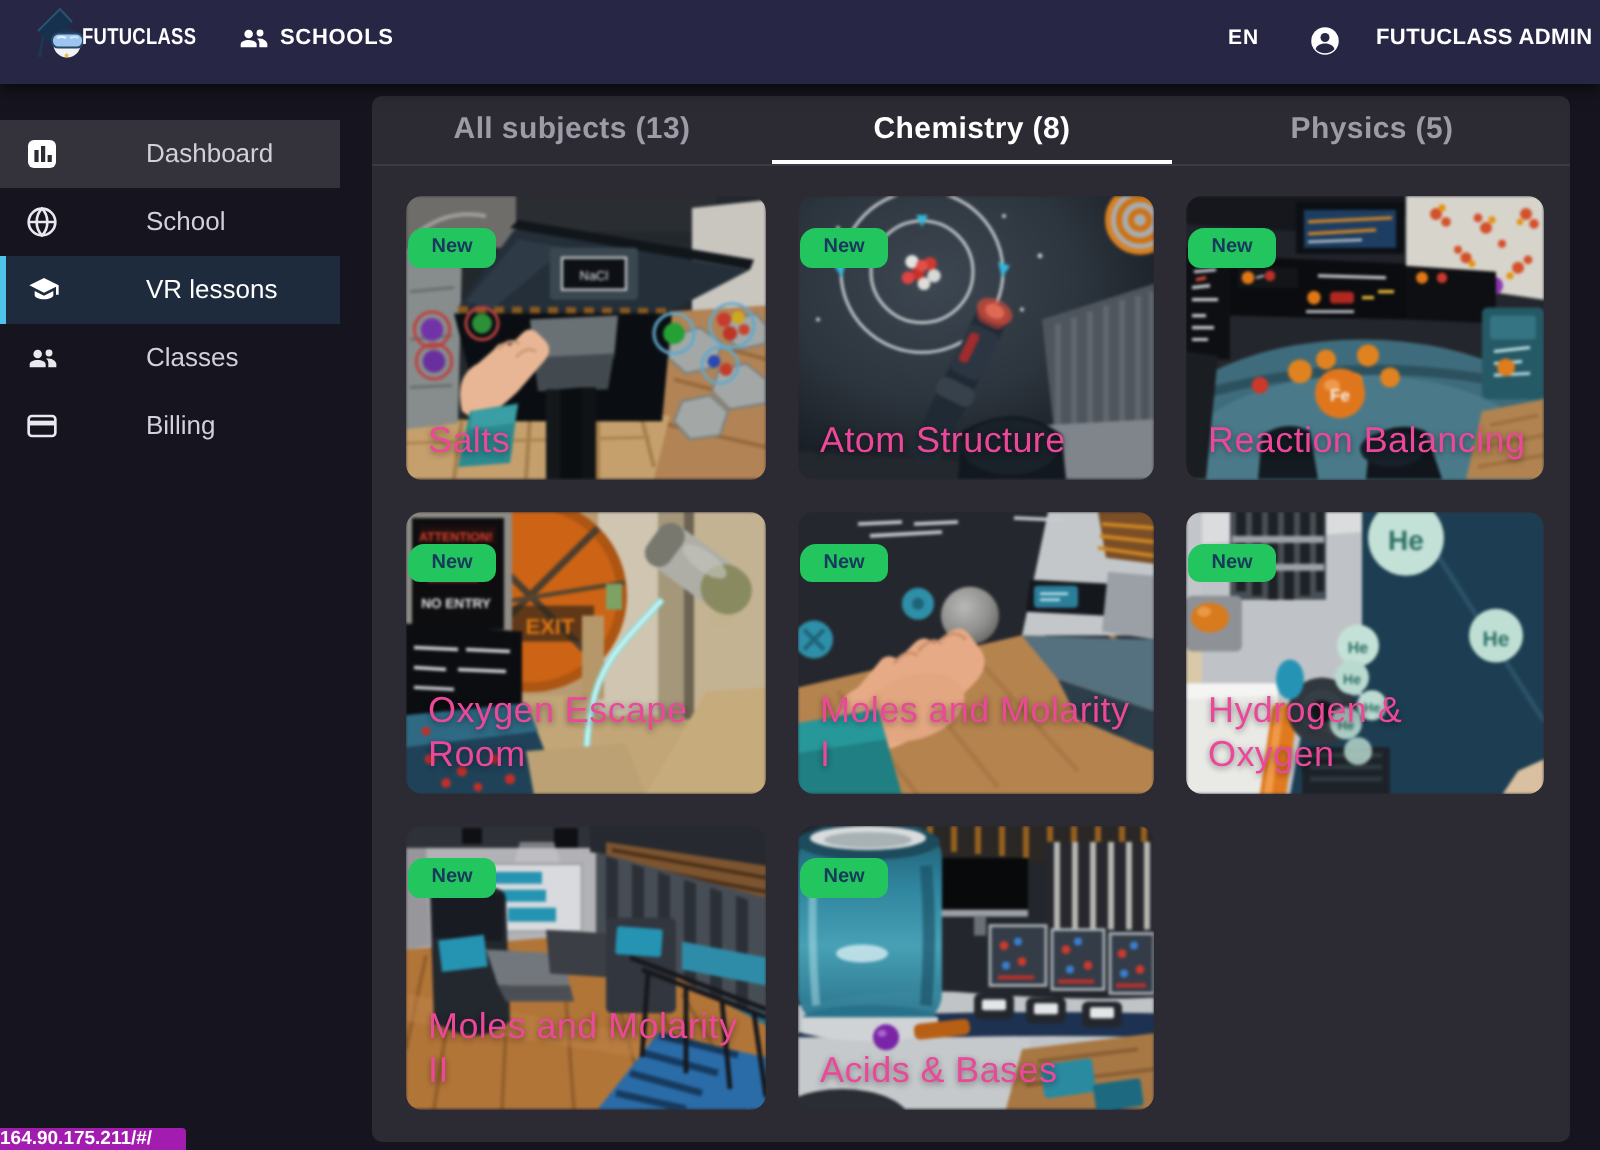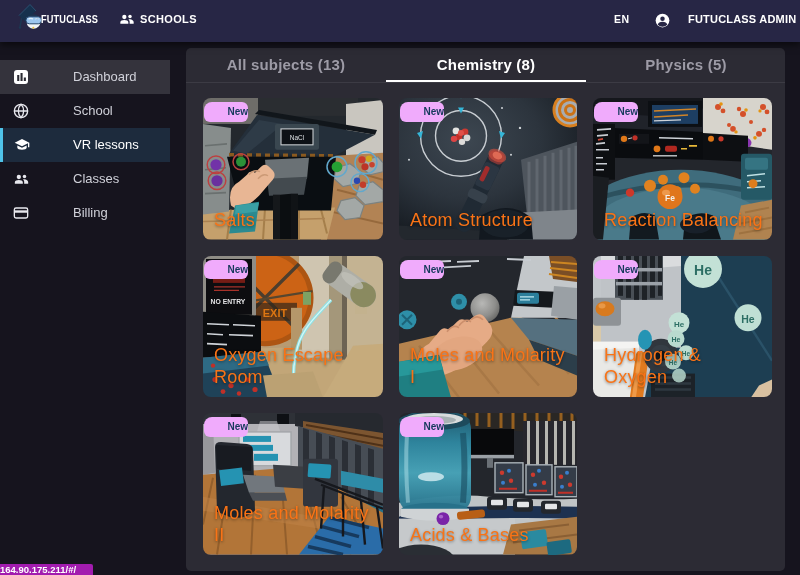--- a/index.html
+++ b/index.html
@@ -33,24 +33,24 @@
   #panel { left:186px; top:48px; width:599px; height:523px; background:#2c2b34;
     border-radius:5px; }
   .tab { top:0; height:34px; width:200px; text-align:center; font-size:15px;
     font-weight:bold; color:#9d9ba6; line-height:34px; letter-spacing:.2px; }
   #tabs-border { left:0; top:33.5px; width:599px; height:1px; background:#3c3b44; }
   #tab-underline { left:200px; top:32px; width:200px; height:2.4px; background:#fff; }
 
   
   .card { width:180px; height:141.5px; border-radius:8px; overflow:hidden; }
   .card svg.art { position:absolute; left:0; top:0; width:100%; height:100%; filter:blur(.7px); }
-  .badge { position:absolute; left:1px; top:4px; width:44px; height:19.5px;
-    background:#f0abfc; border-radius:6px; border-top-left-radius:8px;
-    color:#16395c; font-size:10px; font-weight:bold; text-align:right; line-height:19px; }
-  .title { position:absolute; left:11px; bottom:9px; color:#f97316; font-size:18px;
+  .badge { position:absolute; left:1px; top:16px; width:44px; height:19.5px;
+    background:#22c55e; border-radius:6px; border-top-left-radius:8px;
+    color:#16395c; font-size:10px; font-weight:bold; text-align:center; line-height:19px; }
+  .title { position:absolute; left:11px; bottom:9px; color:#ec4899; font-size:18px;
     line-height:22px; letter-spacing:.2px; text-shadow:0 1px 3px rgba(0,0,0,.45); }
 
   
   #urltip { left:0; top:564px; width:93px; height:11px; background:#a21caf;
     color:#fff; font-size:9.5px; font-weight:bold; line-height:11px; text-align:left;
     border-top-right-radius:2px; }
 </style>
 </head>
 <body>
 <div id="page">

